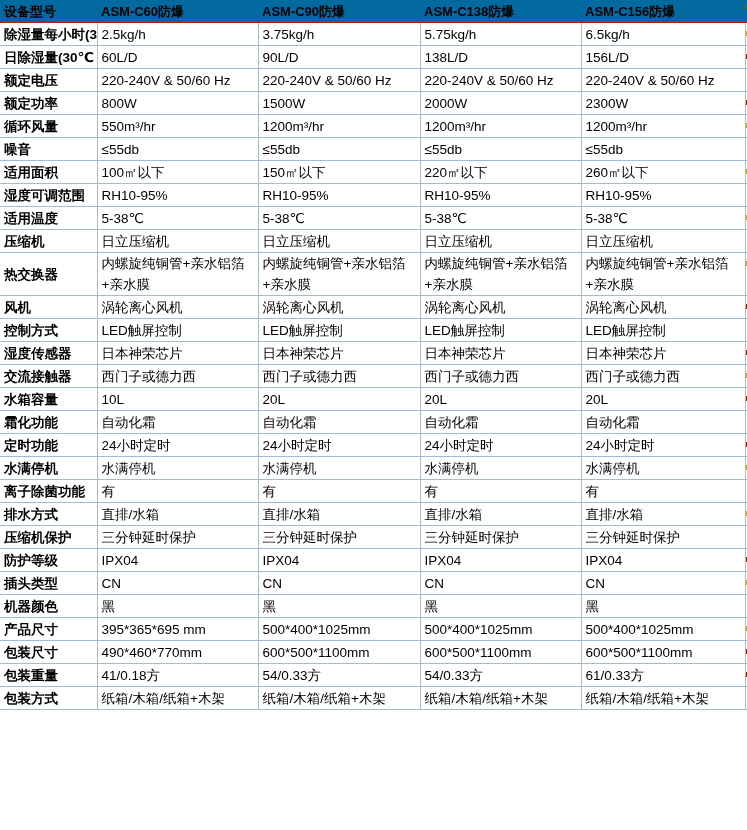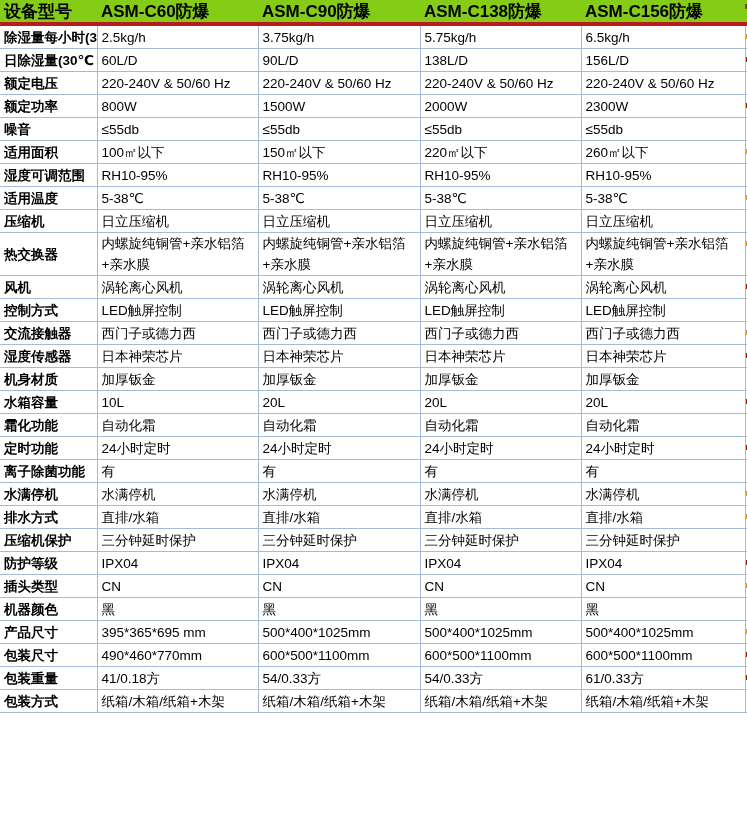--- a/index.html
+++ b/index.html
@@ -16,25 +16,25 @@
     height:22px;
     padding:0 1px 0 4px;
     font-size:13.5px;
     line-height:21px;
     vertical-align:middle;
     overflow:hidden;
     background:#ffffff;
   }
   
   table.spec thead td {
-    background:#84cc16;
+    background:#0369a1;
     font-weight:bold;
-    font-size:17px;
+    font-size:13px;
     border:none;
-    border-bottom:4px solid #b91c1c;
+    border-bottom:1px solid #b91c1c;
     white-space:nowrap;
   }
   
   td.label { font-weight:bold; white-space:nowrap; }
   
   td.value { white-space:normal; word-break:break-all; }
   
   table.spec td:first-child { border-left:none; }
   table.spec td:last-child  { border-right:none; }
   
@@ -104,20 +104,30 @@
         <td class="label">额定功率</td>
         <td class="value">800W</td>
         <td class="value">1500W</td>
         <td class="value">2000W</td>
         <td class="value">2300W</td>
         <td class="sliver">
           <span class="speck red"></span>
         </td>
       </tr>
       <tr>
+        <td class="label">循环风量</td>
+        <td class="value">550m³/hr</td>
+        <td class="value">1200m³/hr</td>
+        <td class="value">1200m³/hr</td>
+        <td class="value">1200m³/hr</td>
+        <td class="sliver">
+          <span class="speck gold"></span>
+        </td>
+      </tr>
+      <tr>
         <td class="label">噪音</td>
         <td class="value">≤55db</td>
         <td class="value">≤55db</td>
         <td class="value">≤55db</td>
         <td class="value">≤55db</td>
         <td class="sliver"></td>
       </tr>
       <tr>
         <td class="label">适用面积</td>
         <td class="value">100㎡以下</td>
@@ -176,48 +186,40 @@
       </tr>
       <tr>
         <td class="label">控制方式</td>
         <td class="value">LED触屏控制</td>
         <td class="value">LED触屏控制</td>
         <td class="value">LED触屏控制</td>
         <td class="value">LED触屏控制</td>
         <td class="sliver"></td>
       </tr>
       <tr>
+        <td class="label">湿度传感器</td>
+        <td class="value">日本神荣芯片</td>
+        <td class="value">日本神荣芯片</td>
+        <td class="value">日本神荣芯片</td>
+        <td class="value">日本神荣芯片</td>
+        <td class="sliver">
+          <span class="speck red"></span>
+        </td>
+      </tr>
+      <tr>
         <td class="label">交流接触器</td>
         <td class="value">西门子或德力西</td>
         <td class="value">西门子或德力西</td>
         <td class="value">西门子或德力西</td>
         <td class="value">西门子或德力西</td>
         <td class="sliver">
           <span class="speck gold"></span>
         </td>
       </tr>
       <tr>
-        <td class="label">湿度传感器</td>
-        <td class="value">日本神荣芯片</td>
-        <td class="value">日本神荣芯片</td>
-        <td class="value">日本神荣芯片</td>
-        <td class="value">日本神荣芯片</td>
-        <td class="sliver">
-          <span class="speck red"></span>
-        </td>
-      </tr>
-      <tr>
-        <td class="label">机身材质</td>
-        <td class="value">加厚钣金</td>
-        <td class="value">加厚钣金</td>
-        <td class="value">加厚钣金</td>
-        <td class="value">加厚钣金</td>
-        <td class="sliver"></td>
-      </tr>
-      <tr>
         <td class="label">水箱容量</td>
         <td class="value">10L</td>
         <td class="value">20L</td>
         <td class="value">20L</td>
         <td class="value">20L</td>
         <td class="sliver">
           <span class="speck red"></span>
         </td>
       </tr>
       <tr>
@@ -232,38 +234,38 @@
         <td class="label">定时功能</td>
         <td class="value">24小时定时</td>
         <td class="value">24小时定时</td>
         <td class="value">24小时定时</td>
         <td class="value">24小时定时</td>
         <td class="sliver">
           <span class="speck red"></span>
         </td>
       </tr>
       <tr>
+        <td class="label">水满停机</td>
+        <td class="value">水满停机</td>
+        <td class="value">水满停机</td>
+        <td class="value">水满停机</td>
+        <td class="value">水满停机</td>
+        <td class="sliver">
+          <span class="speck gold"></span>
+        </td>
+      </tr>
+      <tr>
         <td class="label">离子除菌功能</td>
         <td class="value">有</td>
         <td class="value">有</td>
         <td class="value">有</td>
         <td class="value">有</td>
         <td class="sliver"></td>
       </tr>
       <tr>
-        <td class="label">水满停机</td>
-        <td class="value">水满停机</td>
-        <td class="value">水满停机</td>
-        <td class="value">水满停机</td>
-        <td class="value">水满停机</td>
-        <td class="sliver">
-          <span class="speck gold"></span>
-        </td>
-      </tr>
-      <tr>
         <td class="label">排水方式</td>
         <td class="value">直排/水箱</td>
         <td class="value">直排/水箱</td>
         <td class="value">直排/水箱</td>
         <td class="value">直排/水箱</td>
         <td class="sliver">
           <span class="speck gold"></span>
         </td>
       </tr>
       <tr>

